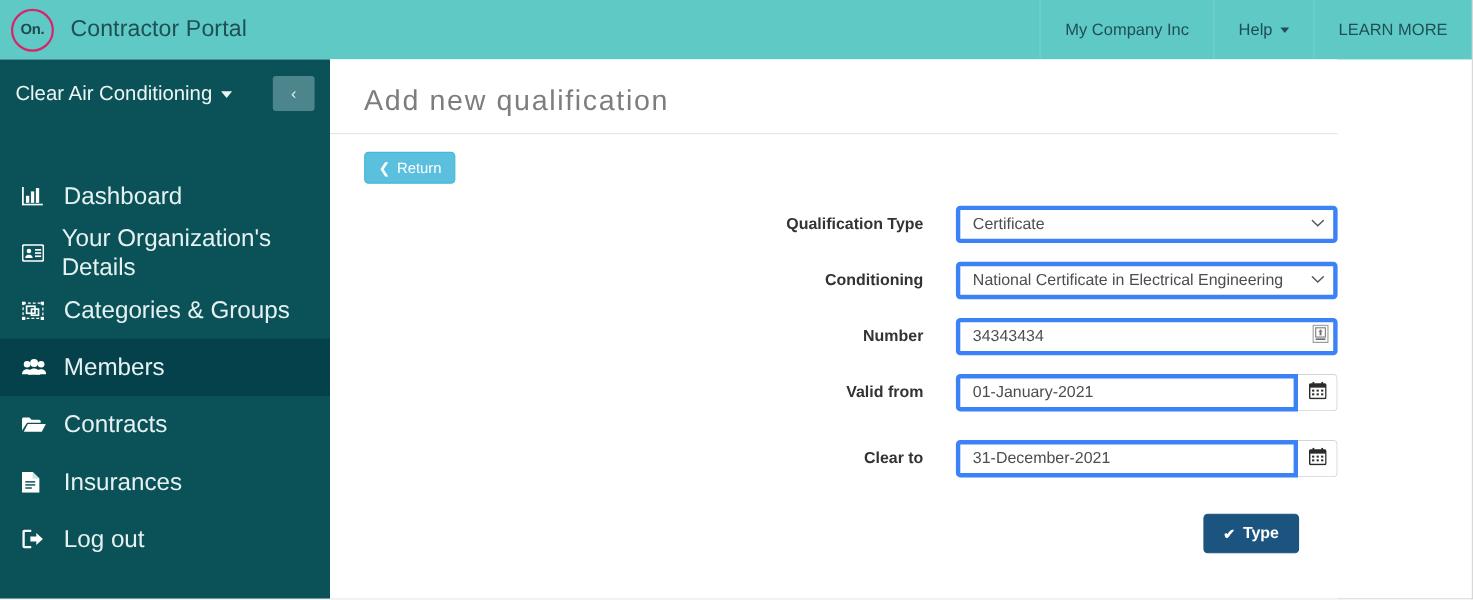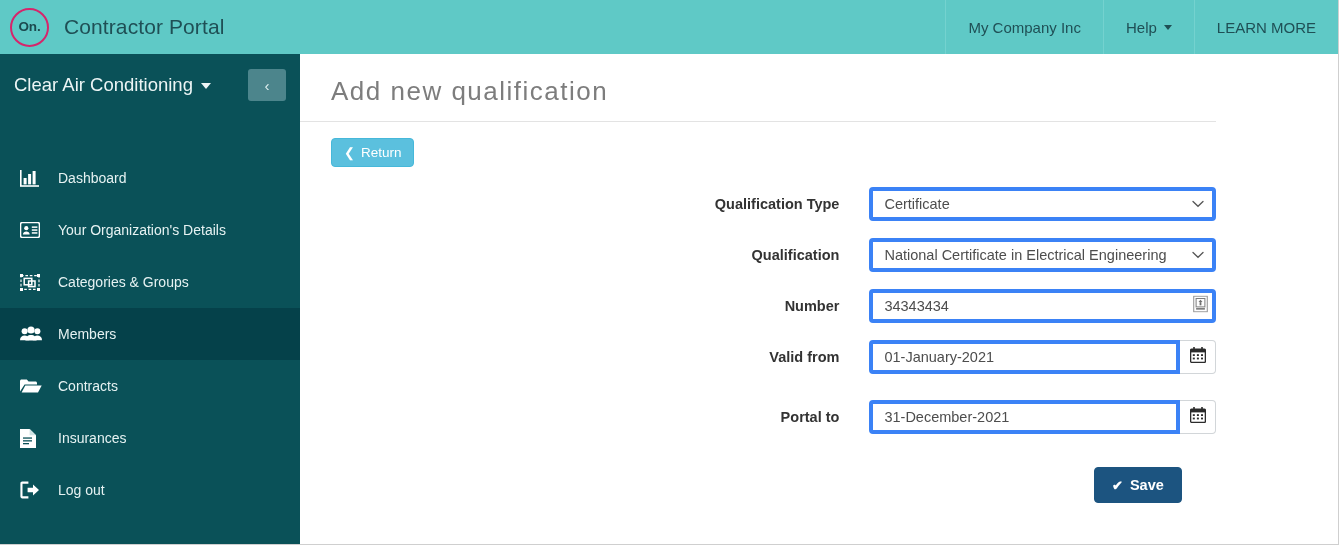--- a/index.html
+++ b/index.html
@@ -135,21 +135,21 @@
     font-family: "Liberation Sans", sans-serif;
   }
 
   .menu { margin-top: 36px; }
   .menu-item {
     display: flex;
     align-items: center;
     height: 52px;
     padding-left: 20px;
     color: #e6f2f2;
-    font-size: 14px;
+    font-size: 22px;
     cursor: pointer;
     box-sizing: border-box;
   }
   .menu-item.active {
     background: #05414a;
   }
   .menu-icon {
     width: 26px;
     display: flex;
     align-items: center;
@@ -439,21 +439,21 @@
           </div>
           <span class="select-chevron">
             <svg width="12" height="8" viewBox="0 0 12 8">
                 <path d="M1 1.4L6 6.2l5-4.8" fill="none" stroke="#555" stroke-width="1.3" stroke-linecap="round"></path>
               </svg>
           </span>
         </div>
       </div>
 
       <div class="form-row">
-        <div class="form-label">Qualification</div>
+        <div class="form-label">Conditioning</div>
         <div class="field">
           <div class="select-box">
             <span>National Certificate in Electrical Engineering</span>
           </div>
           <span class="select-chevron">
             <svg width="12" height="8" viewBox="0 0 12 8">
                 <path d="M1 1.4L6 6.2l5-4.8" fill="none" stroke="#555" stroke-width="1.3" stroke-linecap="round"></path>
               </svg>
           </span>
         </div>
@@ -496,21 +496,21 @@
                 <rect x="2.8" y="10.6" width="2" height="1.8" fill="#2b2b2b"></rect>
                 <rect x="6.9" y="10.6" width="2" height="1.8" fill="#2b2b2b"></rect>
                 <rect x="11" y="10.6" width="2" height="1.8" fill="#2b2b2b"></rect>
               </svg>
             </span>
           </div>
         </div>
       </div>
 
       <div class="form-row" style="margin-top:26px;">
-        <div class="form-label">Portal to</div>
+        <div class="form-label">Clear to</div>
         <div class="input-group">
           <div class="text-input">
             <span>31-December-2021</span>
           </div>
           <div class="input-addon">
             <span>
               <svg width="16" height="16" viewBox="0 0 16 16">
                 <rect x="0.6" y="2.2" width="14.8" height="13.2" rx="1.2" fill="none" stroke="#2b2b2b" stroke-width="1.4"></rect>
                 <rect x="0.6" y="2.2" width="14.8" height="3.2" fill="#2b2b2b"></rect>
                 <rect x="3.2" y="0" width="1.6" height="3.4" fill="#2b2b2b"></rect>
@@ -524,20 +524,20 @@
               </svg>
             </span>
           </div>
         </div>
       </div>
 
       <div class="save-row">
         <div class="save-spacer"></div>
         <button class="btn-save">
           <span class="check">✔</span>
-          <span>Save</span>
+          <span>Type</span>
         </button>
       </div>
 
     </div>
   </div>
 
 </div>
 
 </body></html>

